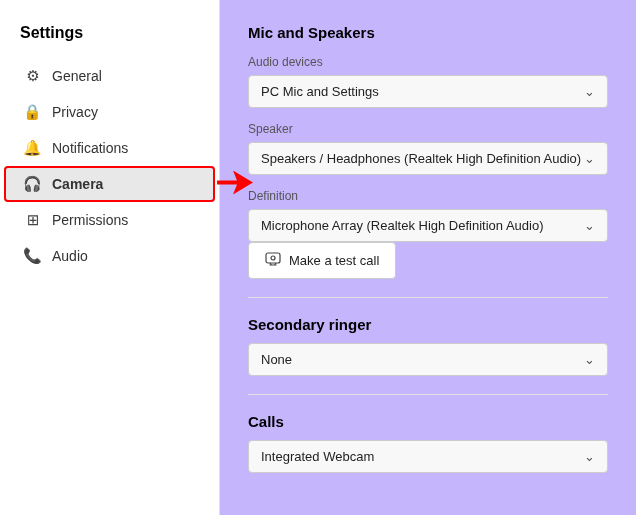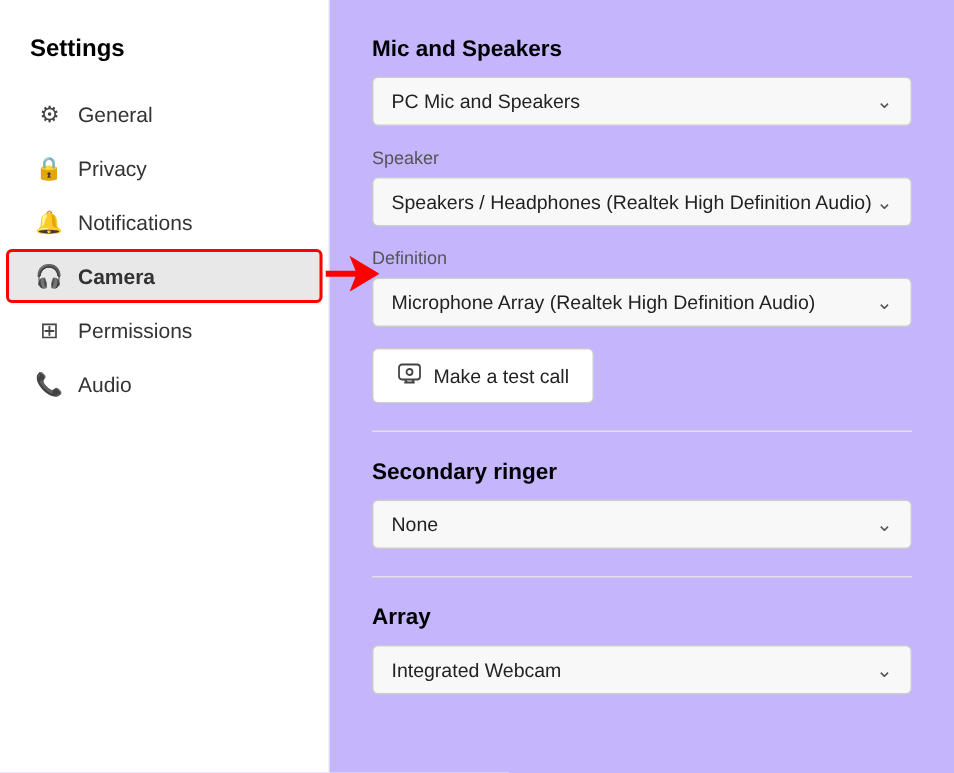--- a/index.html
+++ b/index.html
@@ -98,21 +98,20 @@
       display: inline-flex;
       align-items: center;
       gap: 8px;
       padding: 8px 16px;
       border: 1px solid #ccc;
       border-radius: 4px;
       background: #fff;
       cursor: pointer;
       font-size: 13px;
       color: #222;
-      margin-top: 14px;
     }
     .section-header {
       font-size: 15px;
       font-weight: 700;
       margin-bottom: 10px;
       color: #000;
     }
     
     .arrow-container {
       position: absolute;
@@ -161,22 +160,23 @@
     <div class="sidebar-item">
       <span class="sidebar-item-icon">📞</span>
       <span>Audio</span>
     </div>
   </div>
 
   <div class="main">
     <div class="section-header">Mic and Speakers</div>
 
     
-    <div class="dropdown">
-      <span>PC Mic and Speakers</span>
+    <div class="section-label">Audio devices</div>
+    <div class="dropdown">
+      <span>PC Mic and Settings</span>
       <span class="dropdown-chevron">⌄</span>
     </div>
 
     
     <div class="section-label">Speaker</div>
     <div class="dropdown">
       <span>Speakers / Headphones (Realtek High Definition Audio)</span>
       <span class="dropdown-chevron">⌄</span>
     </div>
 
@@ -204,19 +204,19 @@
     
     <div class="section-header">Secondary ringer</div>
     <div class="dropdown">
       <span>None</span>
       <span class="dropdown-chevron">⌄</span>
     </div>
 
     <hr class="divider">
 
     
-    <div class="section-header">Array</div>
+    <div class="section-header">Calls</div>
     <div class="dropdown">
       <span>Integrated Webcam</span>
       <span class="dropdown-chevron">⌄</span>
     </div>
   </div>
 </div>
 
 </body></html>

